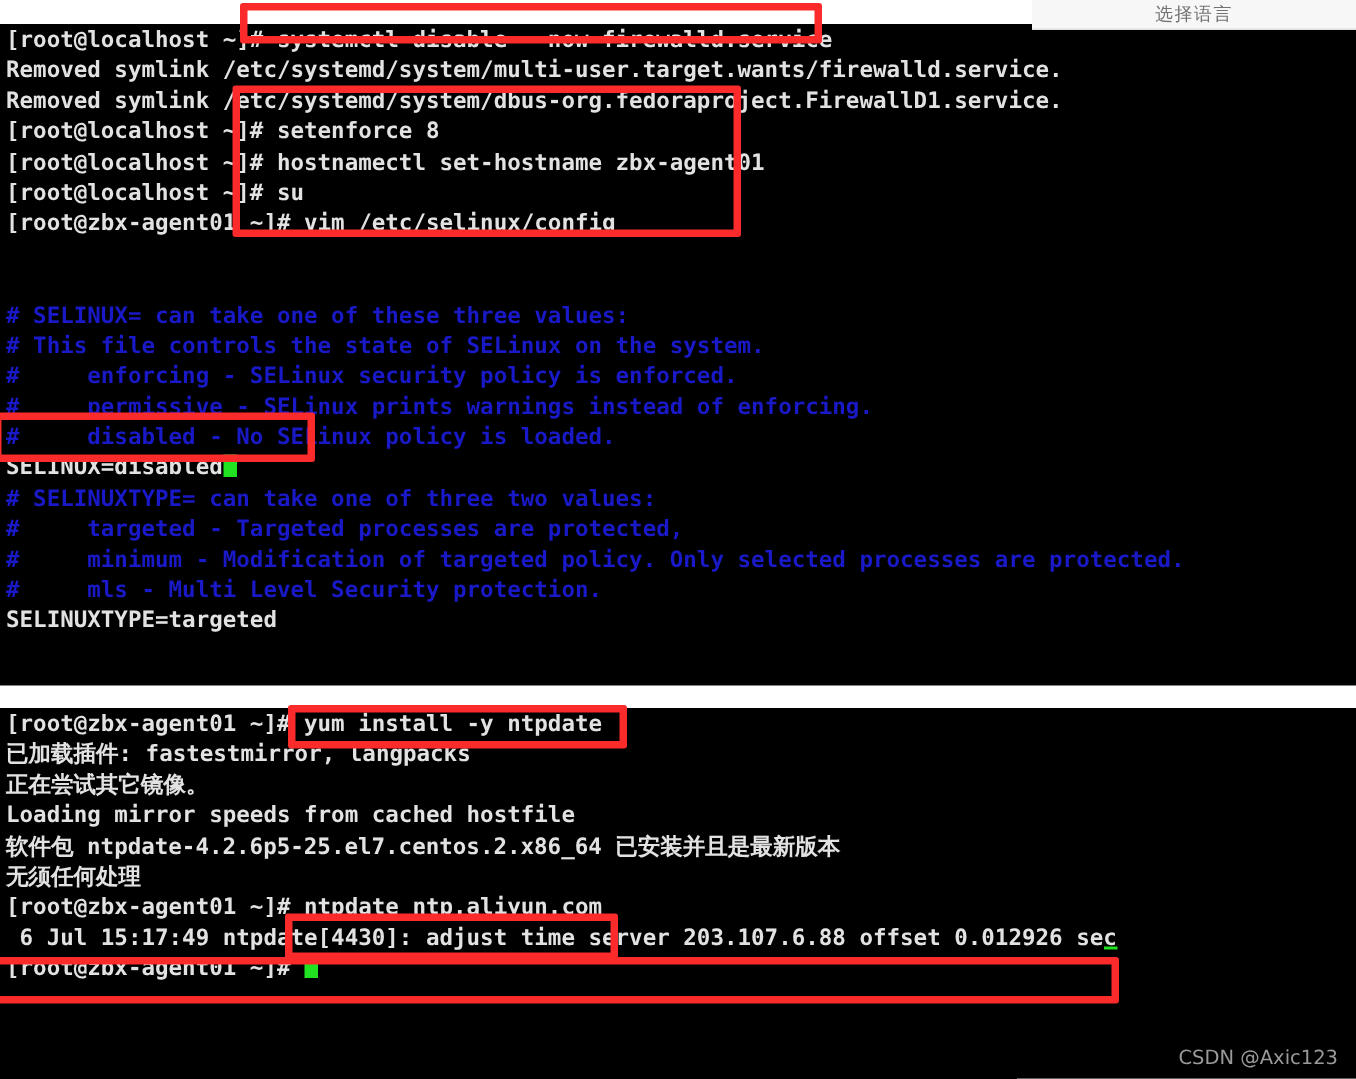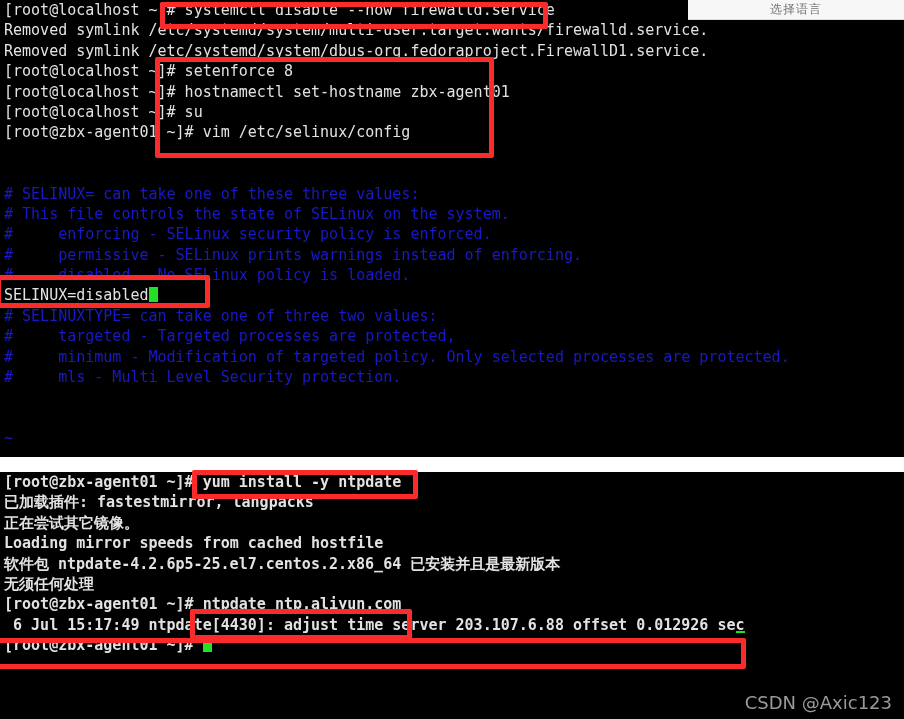--- a/index.html
+++ b/index.html
@@ -35,21 +35,21 @@
   }
 
   
   .term {
     position: absolute;
     left: 0;
     width: 904px;
     background: #000000;
     overflow: hidden;
   }
-  #term-top    { top: 0px;   height: 529px; }
+  #term-top    { top: 16px;   height: 529px; font-weight: bold; }
   #term-bottom { top: 472px; height: 247px; font-weight: bold; }
 
   .gap {
     position: absolute;
     left: 0; top: 457px;
     width: 904px; height: 15px;
     background: #ffffff;
   }
 
   .lines {
@@ -96,21 +96,21 @@
   #redbox-selinux   { left: -4px;  top: 275px; width: 214px; height: 33px; }
   #redbox-yum       { left: 192px; top: 470px; width: 226px; height: 29px; }
   #redbox-ntpdate   { left: 190px; top: 609px; width: 222px; height: 31px; }
   #redbox-ntpout    { left: -6px;  top: 638px; width: 752px; height: 31px; }
 
   
   #watermark {
     position: absolute;
     right: 12px; bottom: 6px;
     font-family: "DejaVu Sans", "Liberation Sans", sans-serif;
-    font-size: 18px;
+    font-size: 13px;
     color: #9a9a9a;
     z-index: 35;
   }
 </style>
 </head>
 <body>
 
 <div class="term" id="term-top">
   <div class="lines" id="top-lines">
       <div class="line c-white"><span>[root@localhost ~]# systemctl disable --now firewalld.service</span></div>
@@ -125,20 +125,21 @@
       <div class="line c-blue"><span># SELINUX= can take one of these three values:</span></div>
       <div class="line c-blue"><span># This file controls the state of SELinux on the system.</span></div>
       <div class="line c-blue"><span>#     enforcing - SELinux security policy is enforced.</span></div>
       <div class="line c-blue"><span>#     permissive - SELinux prints warnings instead of enforcing.</span></div>
       <div class="line c-blue"><span>#     disabled - No SELinux policy is loaded.</span></div>
       <div class="line c-white"><span>SELINUX=disabled</span><span class="cursor"></span></div>
       <div class="line c-blue"><span># SELINUXTYPE= can take one of three two values:</span></div>
       <div class="line c-blue"><span>#     targeted - Targeted processes are protected,</span></div>
       <div class="line c-blue"><span>#     minimum - Modification of targeted policy. Only selected processes are protected.</span></div>
       <div class="line c-blue"><span>#     mls - Multi Level Security protection.</span></div>
+      <div class="line c-white"><span>SELINUXTYPE=targeted</span></div>
       <div class="line c-blue"><span></span></div>
       <div class="line c-blue"><span></span></div>
       <div class="line c-blue"><span>~</span></div>
     </div>
 </div>
 
 <div class="gap"></div>
 
 <div class="term" id="term-bottom">
   <div class="lines" id="bottom-lines">

